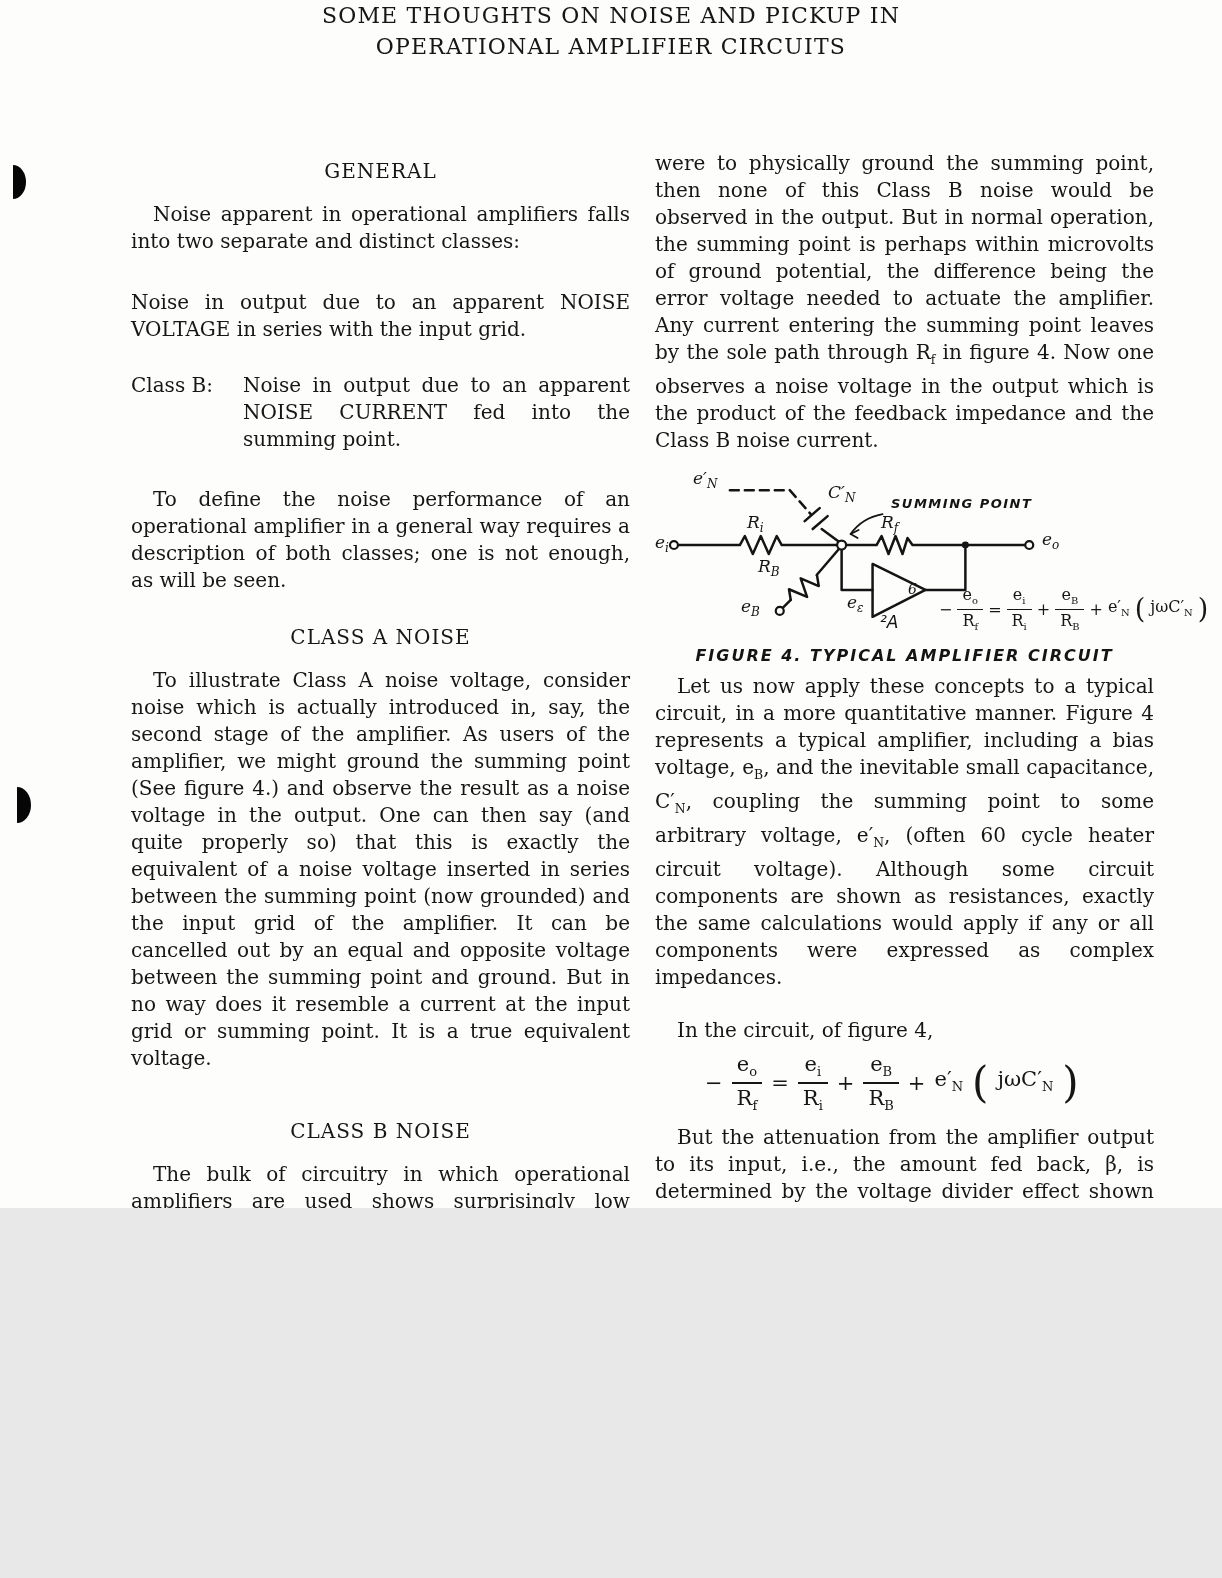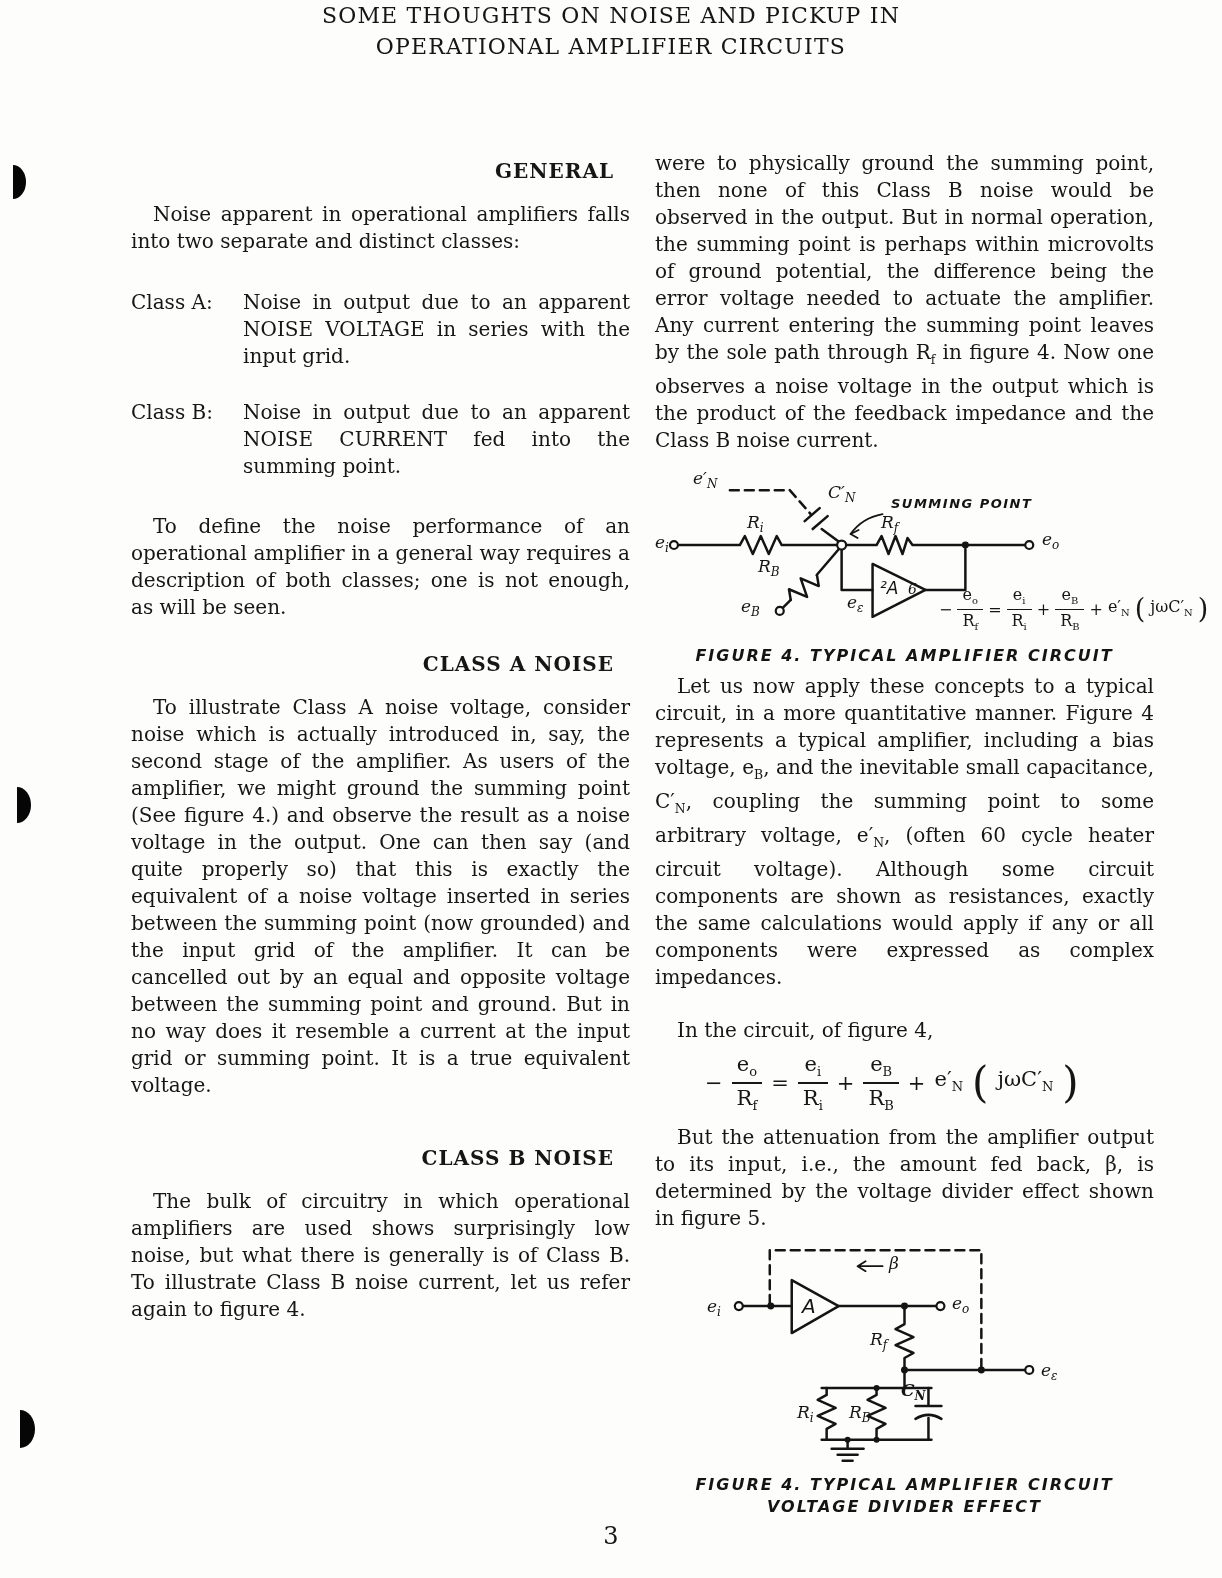--- a/index.html
+++ b/index.html
@@ -1,48 +1,48 @@
 <!DOCTYPE html>
 <html><head>
 <meta charset="utf-8">
 <style>
   html,body{margin:0;padding:0;background:#e8e8e8;}
   .page{
-    position:relative;width:1222px;height:1578px;margin:0 auto;
+    position:relative;width:1222px;height:1208px;margin:0 auto;
     background:#fdfdfc;color:#161616;overflow:hidden;
     font-family:"DejaVu Serif", serif;
   }
   
   .mark{position:absolute;background:#060606;border-radius:0 100% 100% 0 / 0 50% 50% 0;}
   
   .title{position:absolute;left:0;right:0;top:66;text-align:center;
     font-size:22px;letter-spacing:1.2px;line-height:31px;}
   
   .col{position:absolute;width:499px;font-size:20px;line-height:27px;text-align:justify;}
   .col-left{left:131px;top:150px;}
   .col-right{left:655px;top:150px;}
   .col p{margin:0;text-indent:22px;}
   .col p.noindent{text-indent:0;}
-  h3.sect{margin:16px;font-size:20px;font-weight:700;letter-spacing:1px;text-align:right;}
+  h3.sect{margin:16px;font-size:20px;font-weight:400;letter-spacing:1px;text-align:center;}
   .classrow{display:flex;text-align:justify;}
   .classrow .cl{flex:0 0 112px;white-space:nowrap;}
   .classrow .ct{flex:1;}
   sub{font-size:0.62em;}
   
   .figure{position:relative;width:499px;}
   .figure svg{display:block;}
   .fig-line{stroke:#141414;stroke-width:2.5;fill:none;stroke-linecap:round;stroke-linejoin:round;}
   .fig-dash{stroke:#141414;stroke-width:2.5;fill:none;stroke-dasharray:9 6;stroke-linecap:round;}
   .node-open{fill:#fdfdfc;stroke:#141414;stroke-width:2.2;}
   .node-dot{fill:#141414;stroke:none;}
   .fig-label{position:absolute;font:italic 17px "DejaVu Serif", serif;color:#141414;white-space:nowrap;}
   .fig-label sub{font-size:12px;}
   .fig-label.small{font-size:14px;}
   .fig-label.annot{font:italic 600 13px "DejaVu Sans", sans-serif;letter-spacing:1.5px;}
-  .fig-label.amp{font:italic 20px "DejaVu Sans", sans-serif;}
+  .fig-label.amp{font:italic 20px "DejaVu Sans", sans-serif;margin-top:34px;}
   .caption{font:italic 600 16px "DejaVu Sans", sans-serif;letter-spacing:2px;
     text-align:center;line-height:22px;color:#141414;}
   
   .equation{display:flex;align-items:center;gap:9px;font-size:21px;}
   .equation .frac{display:inline-flex;flex-direction:column;align-items:center;line-height:1.15;}
   .equation .frac .num{padding:0 5px 2px;}
   .equation .frac .den{border-top:2px solid #161616;padding:2px 5px 0;}
   .equation .eq-paren{font-size:42px;font-weight:300;line-height:0.9;}
   .eq-main{margin:8px 0 0 50px;}
   .eq-small{position:absolute;font-size:16px;gap:5px;}
@@ -62,21 +62,20 @@
   <div class="title">
     <div>SOME THOUGHTS ON NOISE AND PICKUP IN</div>
     <div>OPERATIONAL AMPLIFIER CIRCUITS</div>
   </div>
 
   <div class="col col-left">
     <h3 class="sect" style="margin-top:8px;">GENERAL</h3>
     <p style="margin-top:15px;">Noise apparent in operational amplifiers falls into two separate and distinct classes:</p>
 
     <div class="classrow" style="margin-top:34px;">
-      <span class="cl">Class A:</span>
       <span class="ct">Noise in output due to an apparent NOISE VOLTAGE in series with the input grid.</span>
     </div>
 
     <div class="classrow" style="margin-top:29px;">
       <span class="cl">Class B:</span>
       <span class="ct">Noise in output due to an apparent NOISE CURRENT fed into the summing point.</span>
     </div>
 
     <p style="margin-top:33px;">To define the noise performance of an operational amplifier in a general way requires a description of both classes; one is not enough, as will be seen.</p>
 

